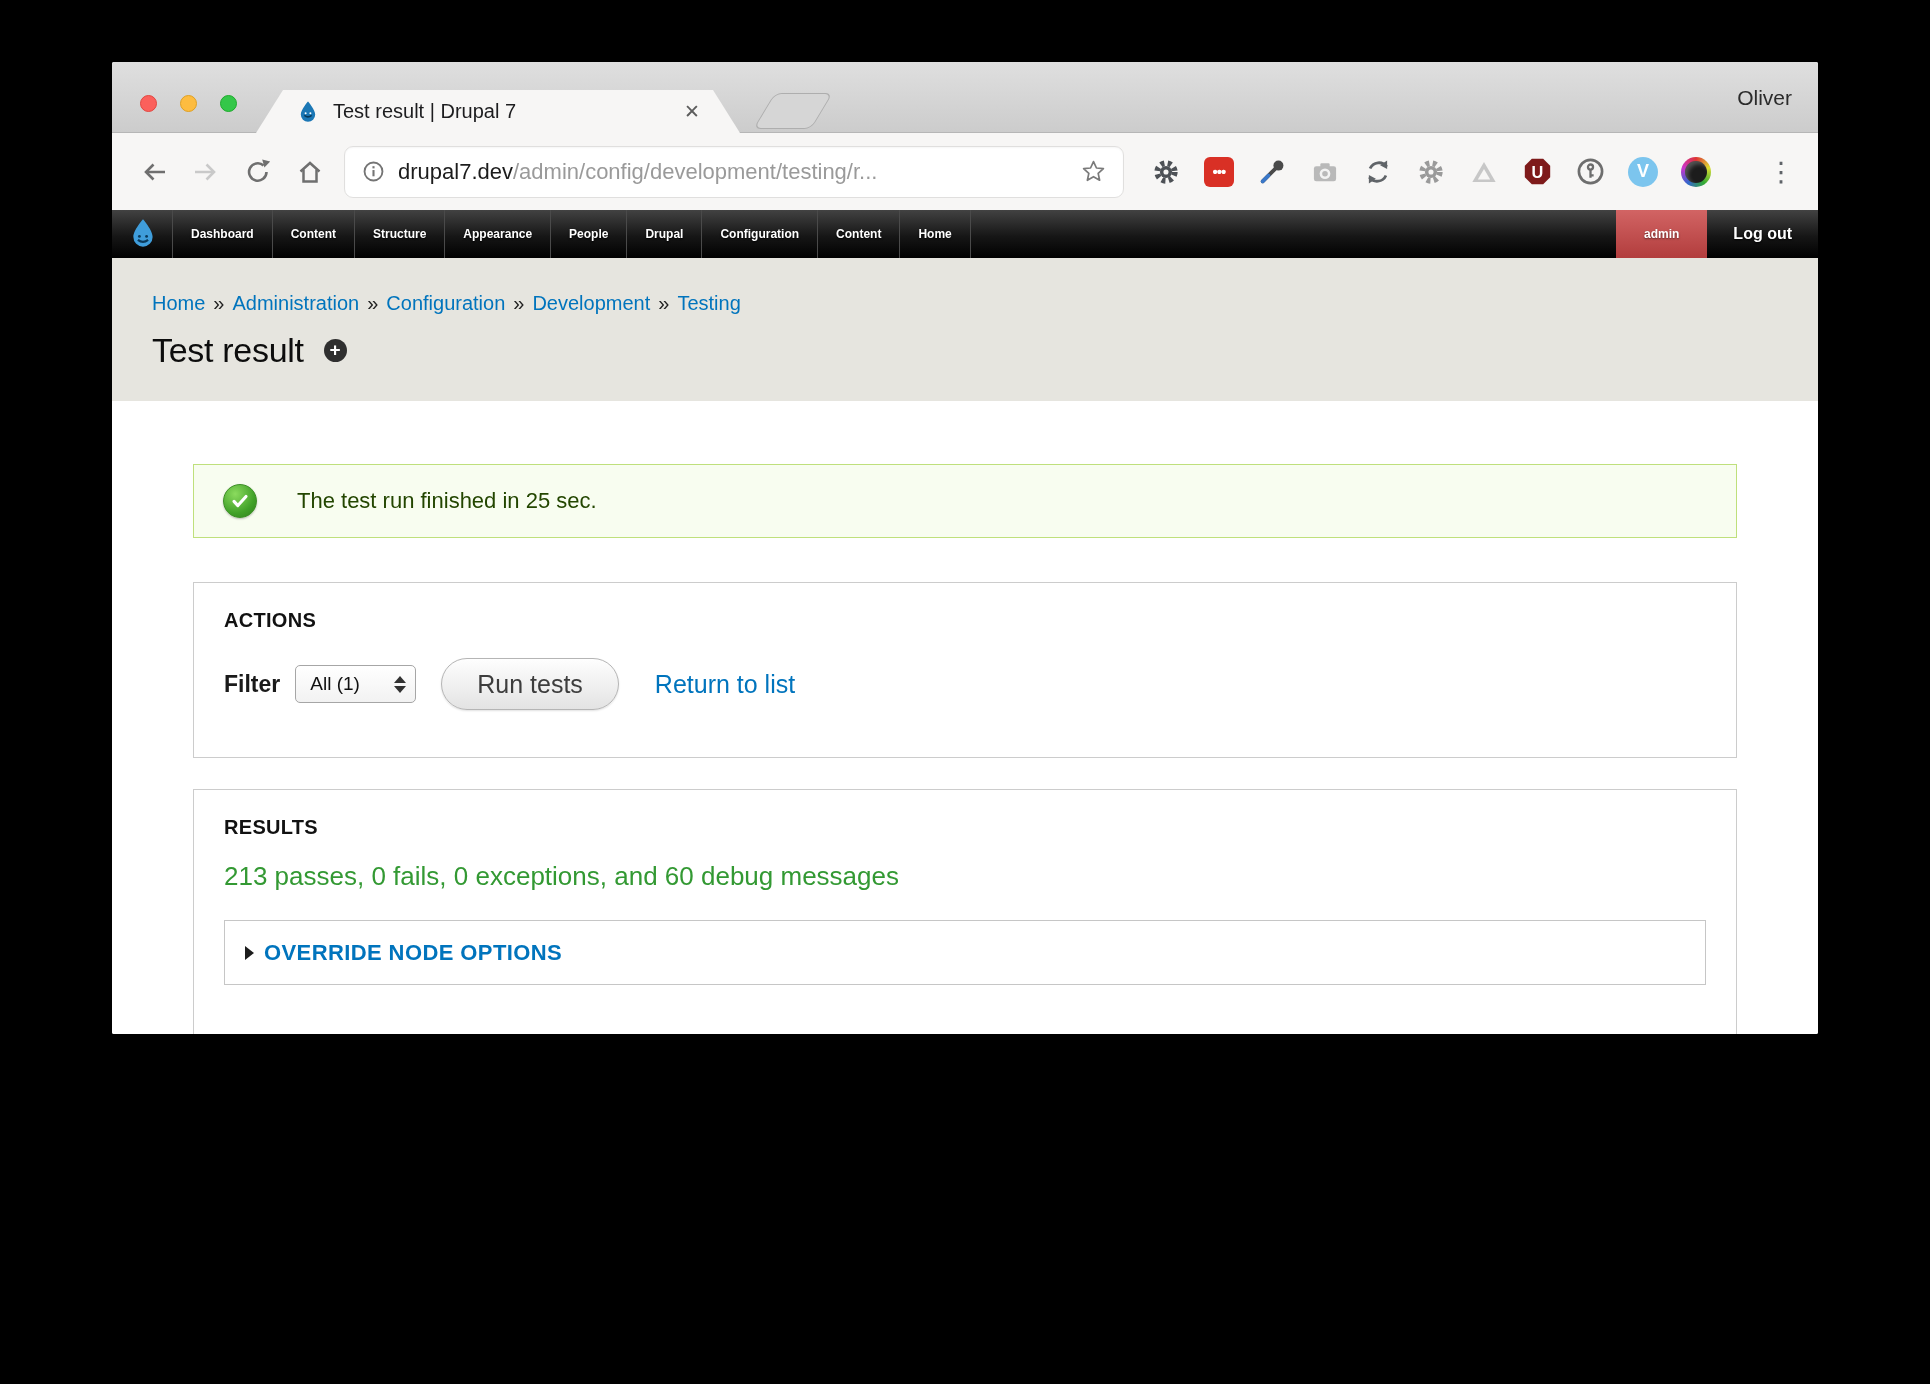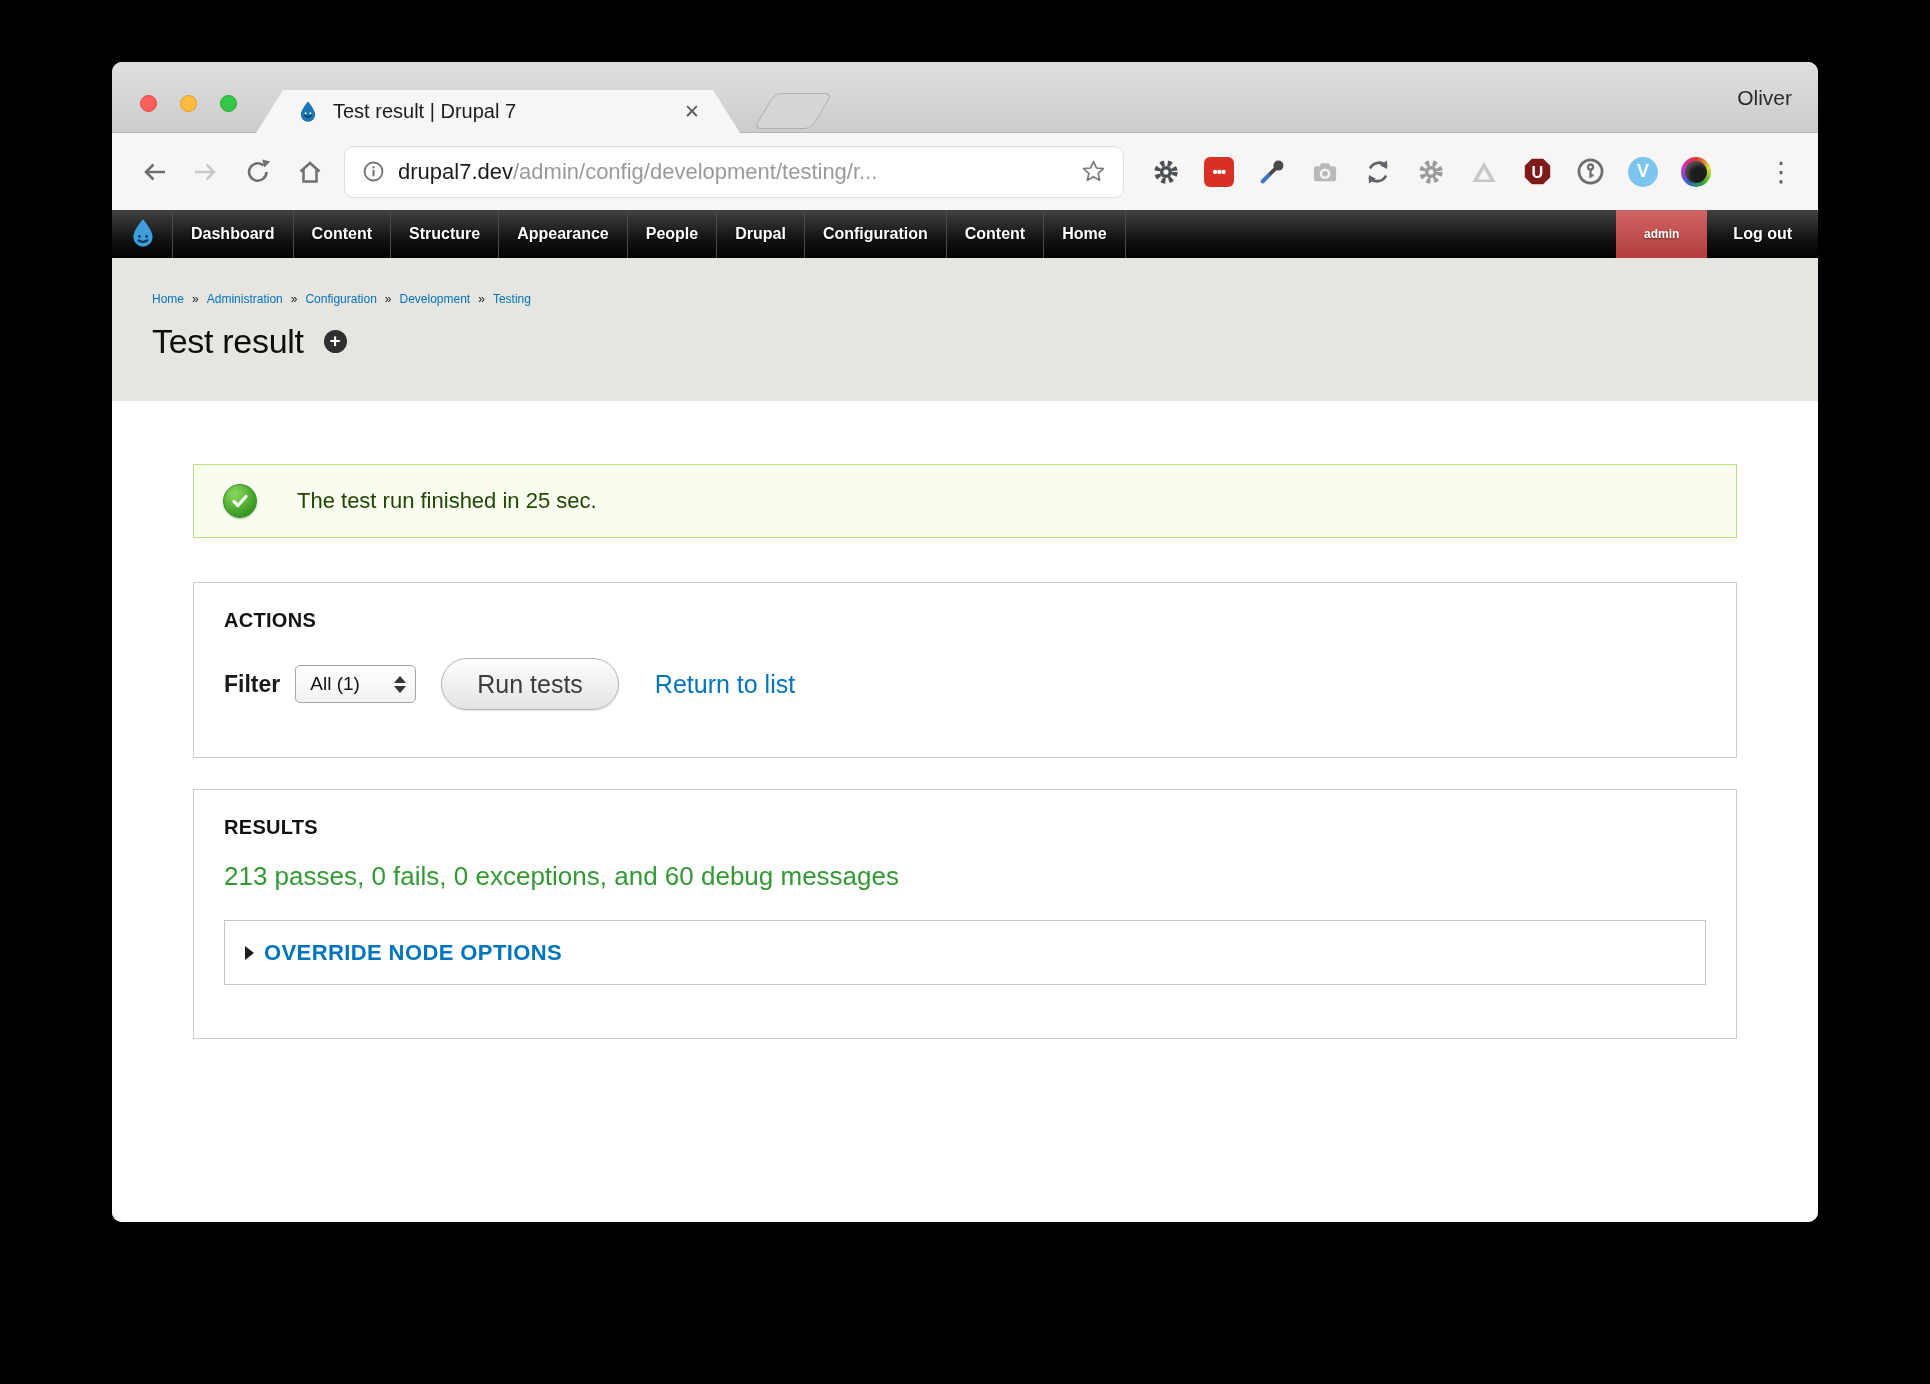--- a/index.html
+++ b/index.html
@@ -1,19 +1,19 @@
 <!DOCTYPE html>
 <html><head>
 <meta charset="utf-8">
 <style>
   * { margin:0; padding:0; box-sizing:border-box; }
   html,body { width:1930px; height:1384px; background:#000; font-family:"Liberation Sans", sans-serif; }
 
-  .window{ position:absolute; left:112px; top:62px; width:1706px; height:1160px;
-    border-radius:10px; overflow:hidden; background:#fff;
+  .window{ position:absolute; left:112px; top:62px; width:1706px; height:972px;
+    border-radius:2px; overflow:hidden; background:#fff;
     box-shadow:0 30px 70px rgba(0,0,0,.65); display:flex; flex-direction:column; }
 
   
   .titlebar{ position:relative; height:71px; flex:0 0 71px;
     background:linear-gradient(#dfdfdf,#cccccc); border-bottom:1px solid #b6b6b6; }
   .traffic{ position:absolute; left:28px; top:33px; display:flex; gap:23px; }
   .light{ width:17px; height:17px; border-radius:50%; display:inline-block; }
   .light.red{ background:#fb605c; border:1px solid #e2463f; }
   .light.yellow{ background:#fdbc40; border:1px solid #dfa023; }
   .light.green{ background:#34c749; border:1px solid #1eab2c; }
@@ -46,30 +46,30 @@
   .ext-lens{ width:30px; height:30px; border-radius:50%; position:relative;
     background:conic-gradient(#d33,#dd3,#3a3,#36c,#c3c,#d33); }
   .ext-lens::after{ content:""; position:absolute; inset:4px; border-radius:50%; background:#1c1c1c;
     box-shadow:inset 3px 3px 4px rgba(255,255,255,.25); }
   .kebab{ margin-left:auto; margin-right:6px; font-size:27px; color:#5f6368; width:30px; text-align:center; }
 
   
   .drupal-bar{ height:48px; flex:0 0 48px; background:linear-gradient(#424242,#161616 55%,#000);
     display:flex; align-items:stretch; color:#fff; }
   .db-logo{ display:flex; align-items:center; padding:0 12px 0 14px; border-right:1px solid #4a4a4a; }
-  .db-item{ display:flex; align-items:center; padding:0 18px; font-size:16px; font-weight:bold;
+  .db-item{ display:flex; align-items:center; padding:0 18px; font-size:12px; font-weight:bold;
     border-right:1px solid #4a4a4a; text-shadow:0 1px 2px #000; cursor:pointer; white-space:nowrap; }
   .db-admin{ margin-left:auto; display:flex; align-items:center; padding:0 28px; font-size:12px; font-weight:bold;
     background:linear-gradient(#d26464,#b23d3d); text-shadow:0 1px 2px rgba(0,0,0,.5); cursor:pointer; }
   .db-logout{ display:flex; align-items:center; padding:0 26px; font-size:16px; font-weight:bold;
     text-shadow:0 1px 2px #000; cursor:pointer; }
 
   
   .page-header{ height:143px; flex:0 0 143px; background:#e6e5df; padding:34px 0 0 40px; }
-  .breadcrumb{ font-size:12px; color:#2a2a2a; }
+  .breadcrumb{ font-size:20px; color:#2a2a2a; }
   .breadcrumb a{ color:#0074bd; text-decoration:none; cursor:pointer; }
   .crumb-sep{ margin:0 8px; color:#222; }
   .title-row{ margin-top:16px; display:flex; align-items:center; }
   .page-title{ font-size:34px; font-weight:500; color:#0d0d0d; letter-spacing:-.3px; }
   .add-shortcut{ margin-left:20px; width:23px; height:23px; border-radius:50%; background:#2f2f2f;
     color:#fff; font-size:19px; font-weight:bold; line-height:21px; text-align:center; cursor:pointer; }
 
   
   .content{ flex:1; background:#fff; padding:63px 81px 0; }
 

